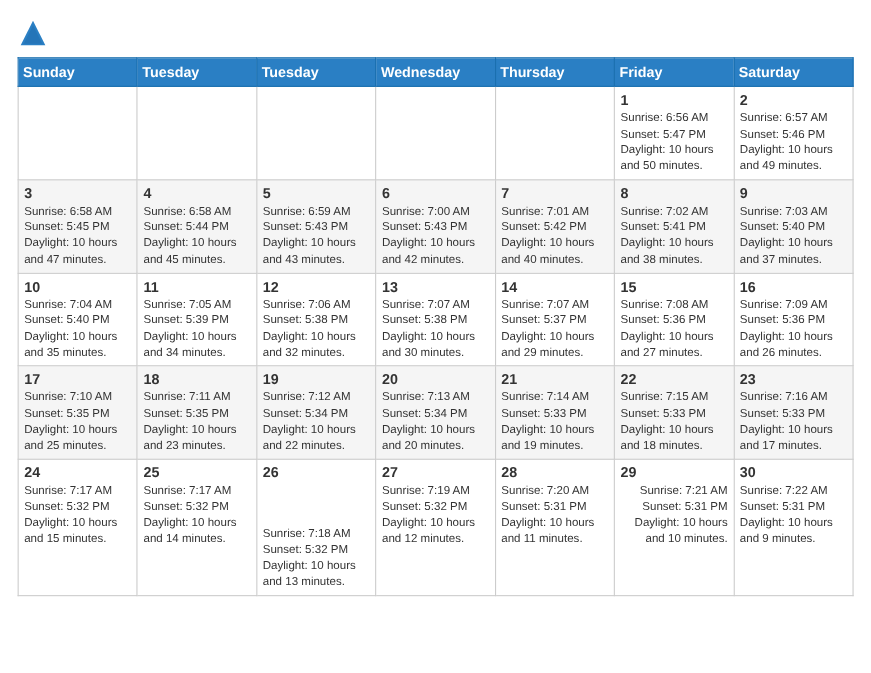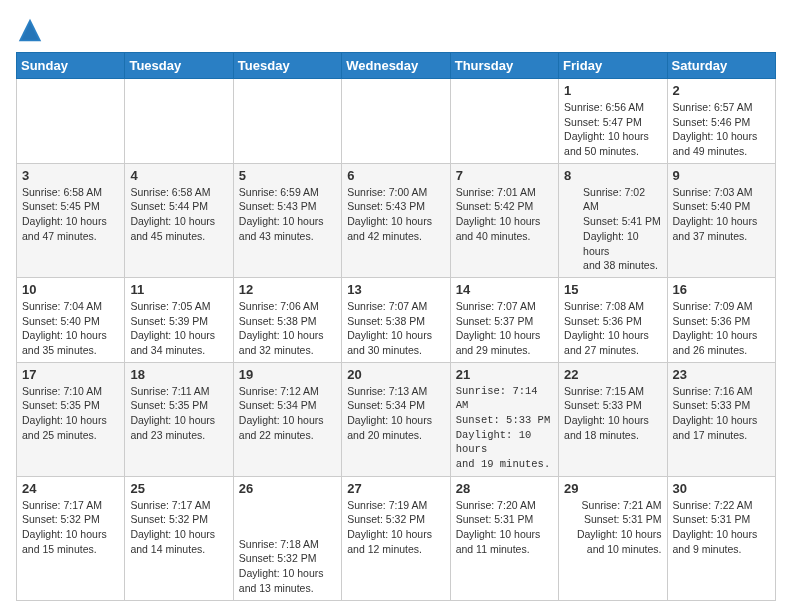--- a/index.html
+++ b/index.html
@@ -171,21 +171,21 @@
         </td>
         <td>
           <span class="day-num">7</span>
           <div class="day-info" style="white-space: pre-line;">Sunrise: 7:01 AM
 Sunset: 5:42 PM
 Daylight: 10 hours
 and 40 minutes.</div>
         </td>
         <td>
           <span class="day-num">8</span>
-          <div class="day-info" style="white-space: pre-line; margin-left: 19px;">Sunrise: 7:02 AM
+          <div class="day-info" style="white-space: pre-line;">Sunrise: 7:02 AM
 Sunset: 5:41 PM
 Daylight: 10 hours
 and 38 minutes.</div>
         </td>
         <td>
           <span class="day-num">9</span>
           <div class="day-info" style="white-space: pre-line;">Sunrise: 7:03 AM
 Sunset: 5:40 PM
 Daylight: 10 hours
 and 37 minutes.</div>
@@ -266,21 +266,21 @@
         </td>
         <td>
           <span class="day-num">20</span>
           <div class="day-info" style="white-space: pre-line;">Sunrise: 7:13 AM
 Sunset: 5:34 PM
 Daylight: 10 hours
 and 20 minutes.</div>
         </td>
         <td>
           <span class="day-num">21</span>
-          <div class="day-info" style="white-space: pre-line; font-family: Liberation Mono, monospace;">Sunrise: 7:14 AM
+          <div class="day-info" style="white-space: pre-line;">Sunrise: 7:14 AM
 Sunset: 5:33 PM
 Daylight: 10 hours
 and 19 minutes.</div>
         </td>
         <td>
           <span class="day-num">22</span>
           <div class="day-info" style="white-space: pre-line;">Sunrise: 7:15 AM
 Sunset: 5:33 PM
 Daylight: 10 hours
 and 18 minutes.</div>

